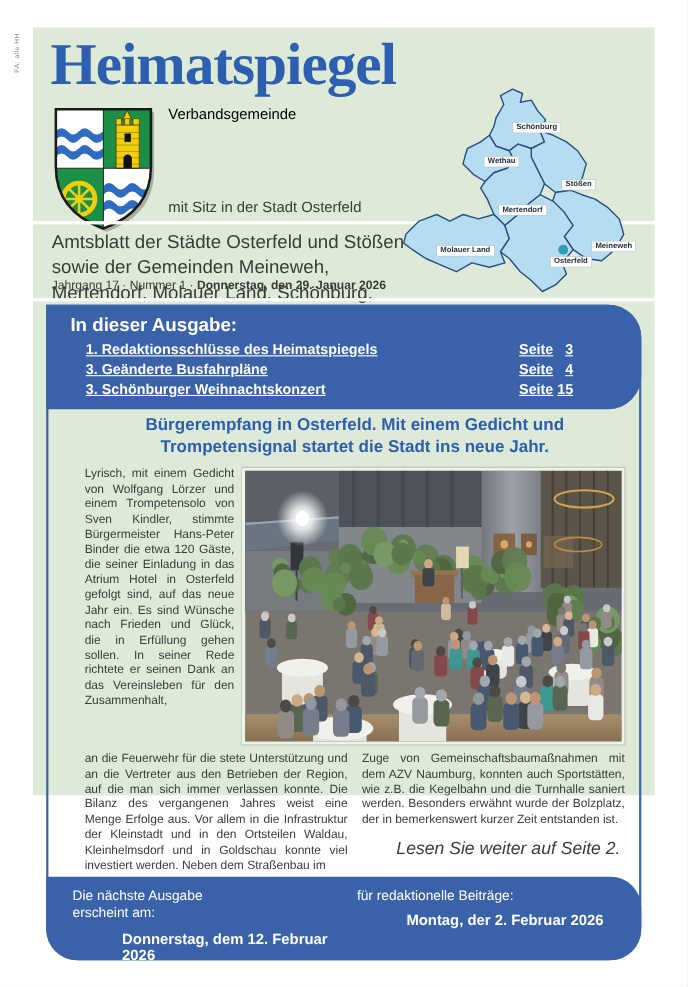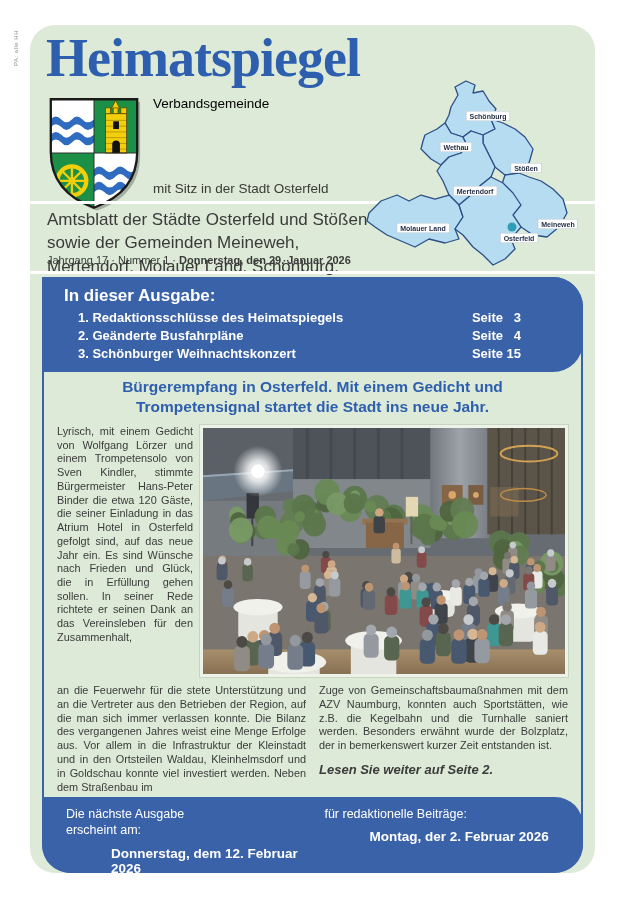--- a/index.html
+++ b/index.html
@@ -1,18 +1,18 @@
 <!DOCTYPE html>
 <html lang="de" style="--accent-blue: #3a62a8; --title-blue: #2e5fae; --headline-blue: #2e5fae; --page-green: #dcead7; --map-fill: #b6dcf2; --map-border: #2c4f86; --osterfeld-dot: #2d9db8;"><head>
 <meta charset="utf-8">
 <style>
   html,body{margin:0;padding:0;}
   body{background:#ffffff;font-family:"Liberation Sans",sans-serif;}
   .sheet{position:relative;width:625px;height:897px;background:#ffffff;overflow:hidden;}
-  .green-area{position:absolute;left:30px;top:25px;width:565px;height:848px;background:var(--page-green,#dcead7);border-radius:25px;}
+  .green-area{position:absolute;left:30px;top:25px;width:565px;height:698px;background:var(--page-green,#dcead7);}
   .edge-note{position:absolute;left:13px;top:30px;writing-mode:vertical-rl;transform:rotate(180deg);font-size:6px;color:#8c8c8c;letter-spacing:.5px;}
   
   .masthead-title{position:absolute;left:16px;top:2px;font-family:"Liberation Serif","DejaVu Serif",serif;font-weight:bold;font-size:54px;color:var(--title-blue,#2e5fae);letter-spacing:-1px;}
   .crest{position:absolute;left:16px;top:68px;width:96px;height:120px;}
   .org-prefix{position:absolute;left:123px;top:71px;font-size:13.5px;color:#000000;}
   .org-name{position:absolute;left:121px;top:84px;font-family:"Liberation Serif","DejaVu Serif",serif;font-weight:bold;font-size:46px;color:#2b2722;letter-spacing:0;}
   .org-seat{position:absolute;left:123px;top:156px;font-size:13.5px;color:#3a3a36;}
   .sep{position:absolute;left:0;width:565px;height:3px;background:#ffffff;}
   .sep1{top:176px;}
   .sep2{top:246px;}
@@ -20,33 +20,33 @@
   .issue-line{position:absolute;left:17px;top:229px;font-size:11px;color:#3a3a3a;}
   .issue-line b{font-weight:bold;}
   
   .map-box{position:absolute;left:333px;top:52px;width:236px;height:198px;}
   .map-box svg{position:absolute;left:0;top:0;}
   .map-label{position:absolute;transform:translate(-50%,-50%);background:#ffffff;padding:1px 3px;font-size:7px;font-weight:bold;color:#1e2a40;white-space:nowrap;box-shadow:0 0 0 .5px #b9c2cc;}
   
   .frame{position:absolute;left:12px;top:252px;width:541px;height:596px;border:2px solid var(--accent-blue,#3a62a8);border-radius:0 30px 30px 30px;display:flex;flex-direction:column;box-sizing:border-box;}
   .issue-box{margin:-2px;background:var(--accent-blue,#3a62a8);border-radius:0 30px 30px 0;color:#fff;padding:9px 20px 11px 22px;}
   .issue-title{font-size:17px;font-weight:bold;margin-bottom:4px;}
-  .issue-row{display:flex;font-size:13px;font-weight:bold;padding-left:14px;padding-right:42px;margin-top:3px;}
+  .issue-row{display:flex;font-size:13px;font-weight:bold;padding-left:14px;padding-right:42px;margin-top:3px;text-decoration:underline;}
   .issue-row .lbl{flex:1;}
   .issue-row .pw{margin-left:8px;}
   .issue-row .pn{width:18px;text-align:right;}
-  .article{flex:1;padding:5px 13px 0 13px;color:#3b3b3b;overflow:hidden;}
+  .article{flex:1;padding:5px 13px 0 13px;color:#3b3b3b;overflow:hidden;margin-left:20px;}
   .headline{text-align:center;color:var(--headline-blue,#2e5fae);font-weight:bold;font-size:15.5px;line-height:1.32;max-width:452px;margin:2px auto 7px;}
   .art-top{display:flex;gap:7px;height:252px;}
   .intro-col{width:136px;font-size:10.9px;line-height:1.26;text-align:justify;overflow:hidden;}
   .photo{flex:1;border:3px solid #eef3ea;box-shadow:0 0 0 1px #c8d4c2;background:#6f6a62;height:246px;}
   .photo svg{display:block;width:100%;height:100%;}
   .art-cols{display:flex;gap:13px;margin-top:7px;}
   .art-col{flex:1;font-size:10.9px;line-height:1.27;text-align:justify;}
-  .continue{font-style:italic;font-size:13px;margin-top:9px;padding-right:4px;font-weight:bold;}
+  .continue{text-align:right;font-style:italic;font-size:16px;margin-top:9px;padding-right:4px;}
   .footer-box{margin:-2px;margin-top:auto;background:var(--accent-blue,#3a62a8);border-radius:0 28px 28px 28px;color:#fff;padding:9px 20px 10px 24px;display:flex;height:76px;box-sizing:border-box;}
   .f-col1{flex:0 0 52%;}
   .f-col2{flex:1;}
   .f-line{font-size:12.5px;line-height:1.3;}
   .f-date{font-size:13.5px;font-weight:bold;margin-top:7px;padding-left:45px;}
 </style>
 </head>
 <body>
 
 <div class="sheet">
@@ -142,21 +142,21 @@
     <div class="frame">
 
       <div class="issue-box">
         <div class="issue-title">In dieser Ausgabe:</div>
         <div class="issue-row">
           <span class="lbl">1. Redaktionsschlüsse des Heimatspiegels</span>
           <span class="pw">Seite</span>
           <span class="pn">3</span>
         </div>
         <div class="issue-row">
-          <span class="lbl">2. Geänderte Busfahrpläne</span>
+          <span class="lbl">3. Geänderte Busfahrpläne</span>
           <span class="pw">Seite</span>
           <span class="pn">4</span>
         </div>
         <div class="issue-row">
           <span class="lbl">3. Schönburger Weihnachtskonzert</span>
           <span class="pw">Seite</span>
           <span class="pn">15</span>
         </div>
       </div>
 

